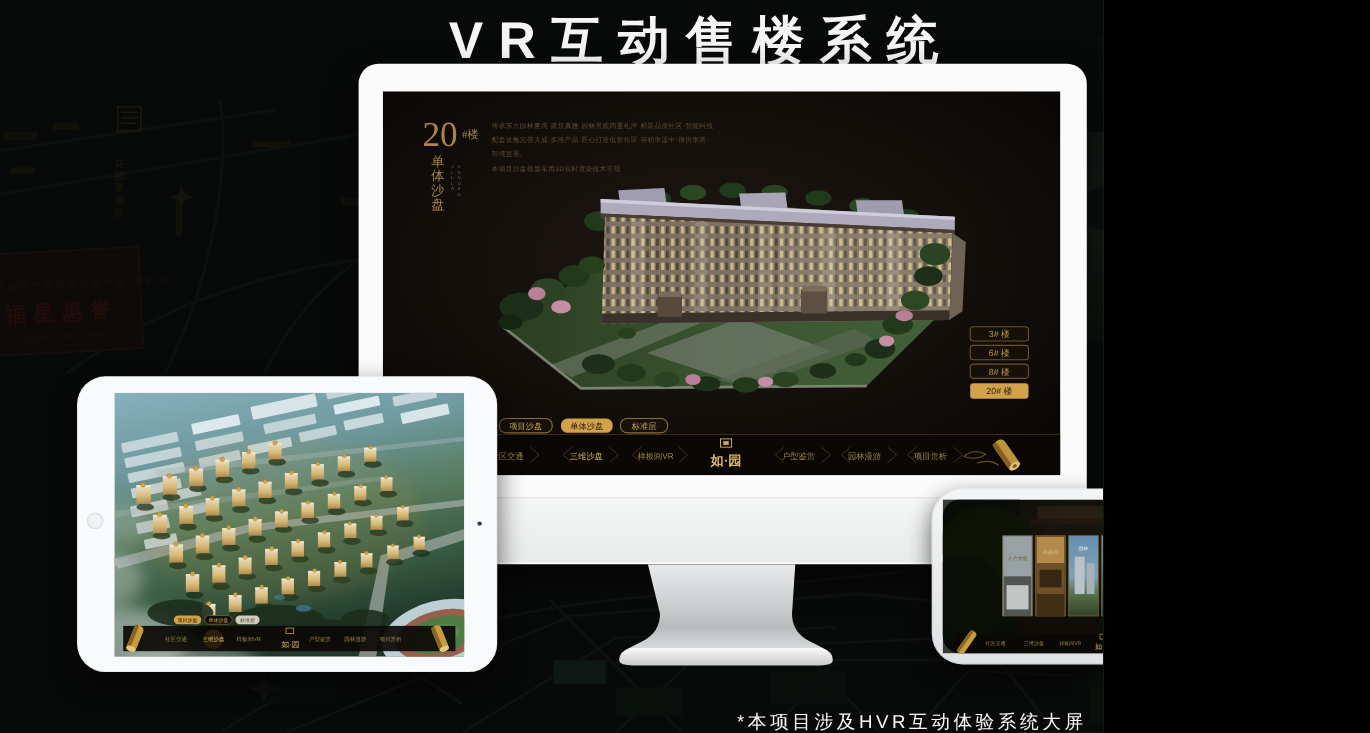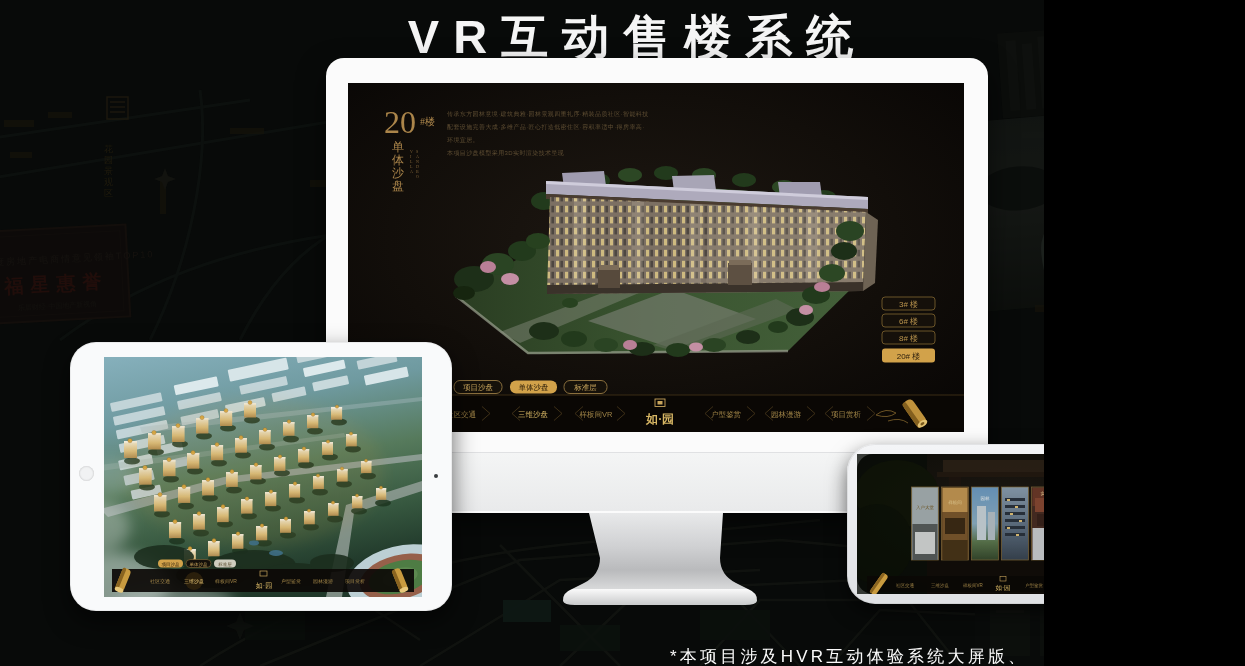--- a/index.html
+++ b/index.html
@@ -1,17 +1,17 @@
 <!DOCTYPE html>
 <html><head>
 <meta charset="utf-8">
 <style>
   html,body{margin:0;padding:0;background:#000;}
   .stage{position:relative;width:1003px;height:666px;overflow:hidden;
-    background:#15803d;font-family:"Liberation Sans",sans-serif;padding-left:41px;}
+    background:#15803d;font-family:"Liberation Sans",sans-serif;}
   .abs{position:absolute;}
 </style>
 </head>
 <body>
 <div class="stage">
 
   <svg class="abs" style="left:0;top:0;" width="1245" height="666" viewBox="0 0 1245 666">
     <defs>
       <linearGradient id="bgaer" x1="0" y1="0" x2="0" y2="1">
         <stop offset="0" stop-color="#2b312a"></stop>

